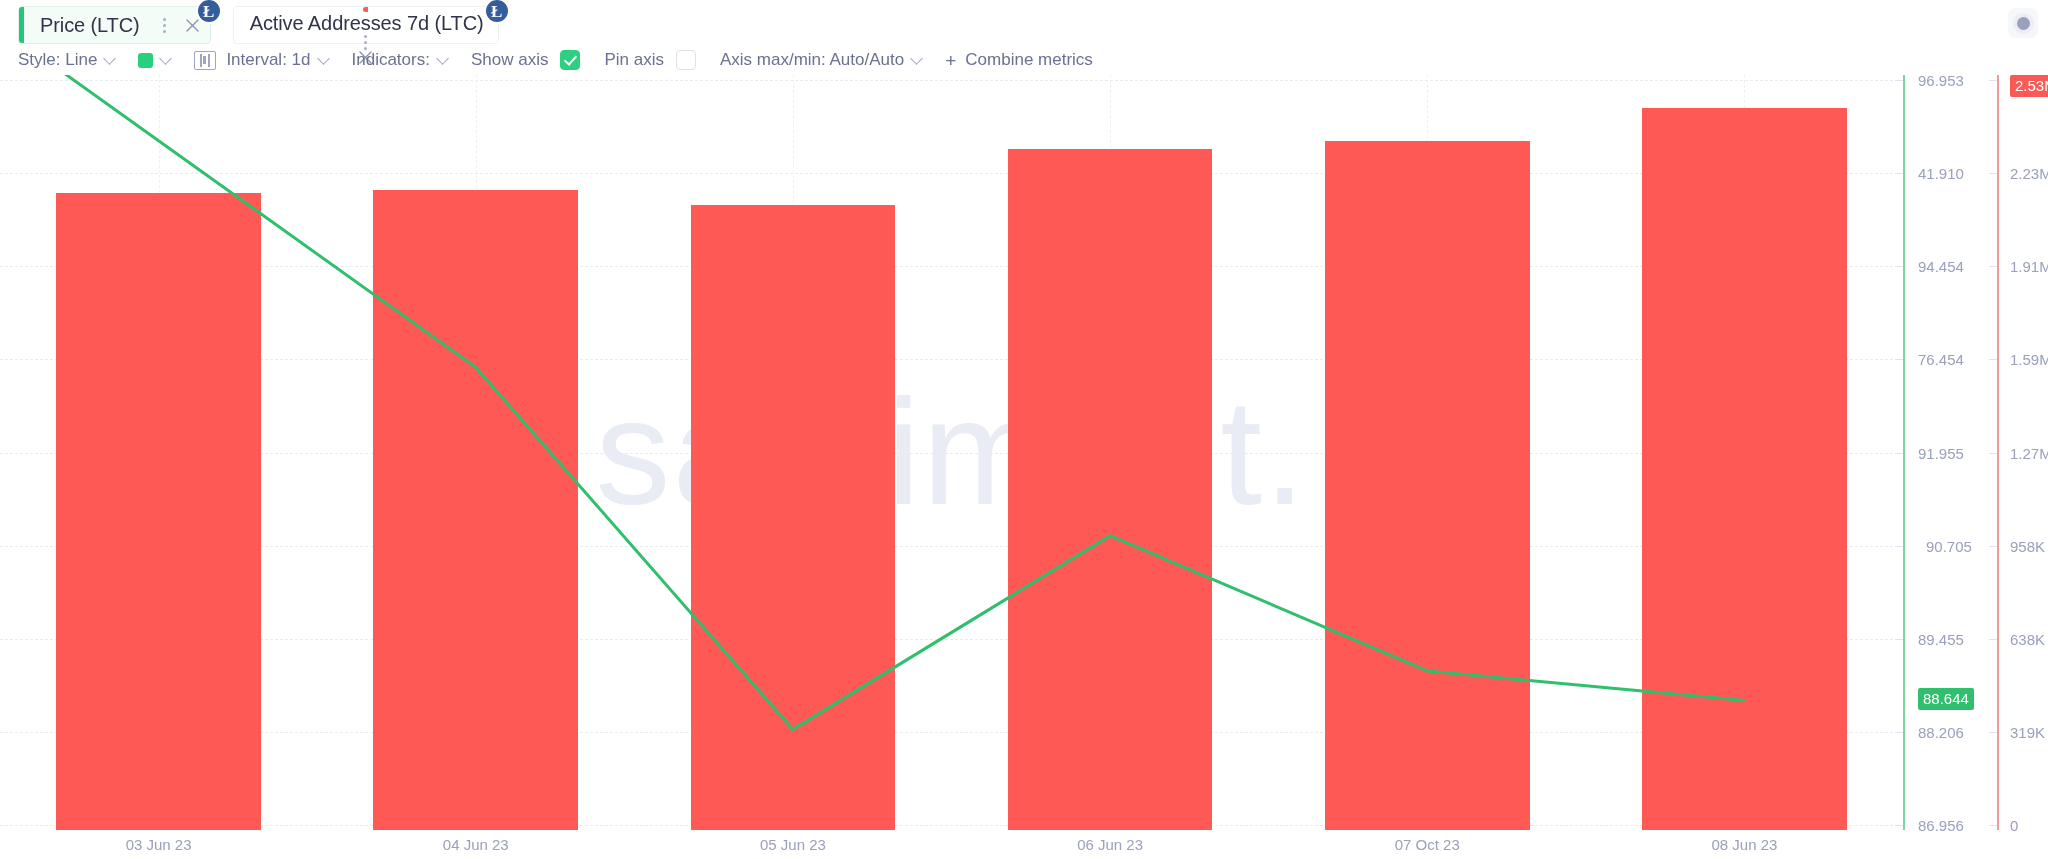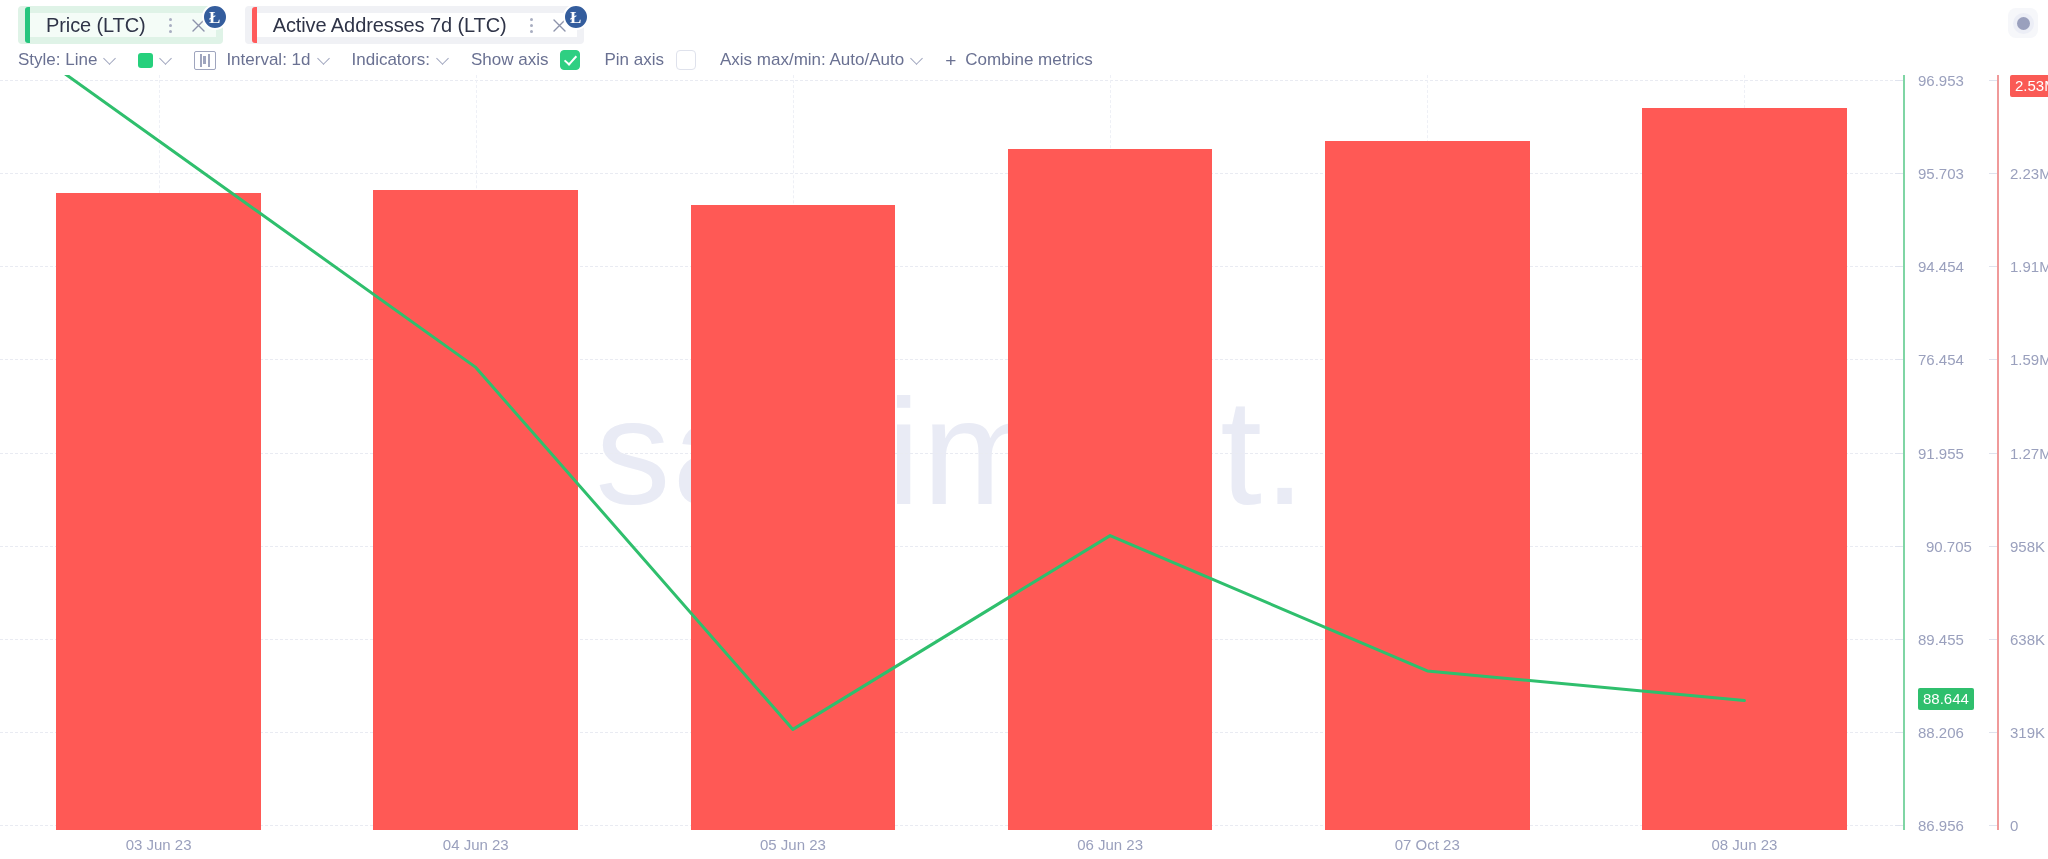--- a/index.html
+++ b/index.html
@@ -19,31 +19,31 @@
     position: absolute; top:0; left:0; width: 2048px; height: 45px;
     display:flex; align-items:flex-start;
   }
   .tab {
     position: relative;
     display:flex; align-items:center;
     height: 38px;
     margin-top: 6px;
     border-radius: 4px;
     padding: 0 0 0 0;
-    border: 7px solid #22c55e;
+    border: 1px solid #22c55e;
     background:#fff;
   }
   .tab .accent {
     width: 5px; height: 36px;
     border-radius: 3px 0 0 3px;
     flex: 0 0 5px;
   }
   .tab.price { margin-left: 18px; background: #f4fcf7; border-color:#dff3e7; }
   .tab.price .accent { background:#26c57e; }
-  .tab.addr { margin-left: 22px; background: #ffffff; border-color:#f0f1f5; }
+  .tab.addr { margin-left: 22px; background: #ffffff; border-color:#f0f1f5;flex-direction:column; }
   .tab.addr .accent { background:#ff5b5b; }
   .tab-label {
     font-size: 20px; color:#2f3448; letter-spacing:-0.1px;
     padding: 0 14px 0 16px; white-space:nowrap;
   }
   .tab-dots {
     width: 22px; height: 30px; display:flex; flex-direction:column;
     align-items:center; justify-content:center; gap:3px; cursor:pointer;
   }
   .tab-dots i { display:block; width:3px; height:3px; border-radius:50%; background:#a9aec1; }
@@ -308,21 +308,21 @@
           <polyline points="0.0,-47.6 158.6,65.7 475.8,292.4 792.9,654.4 1110.1,460.6 1427.3,595.9 1744.4,625.6" fill="none" stroke="#2fbf6d" stroke-width="3" stroke-linejoin="round" stroke-linecap="round"></polyline>
         </svg>
       </div>
 
     <div class="axis-left-line"></div>
     <div class="axis-right-line"></div>
 
     <div id="axes">
         <div class="axis-tick left" style="top: 5px; text-align: right;">96.953</div>
         <div class="tick-dash" style="top: 5px; left: 1895px;"></div>
-        <div class="axis-tick left" style="top: 98.125px;">95.703</div>
+        <div class="axis-tick left" style="top: 98.125px;">41.910</div>
         <div class="tick-dash" style="top: 98.125px; left: 1895px;"></div>
         <div class="axis-tick left" style="top: 191.25px;">94.454</div>
         <div class="tick-dash" style="top: 191.25px; left: 1895px;"></div>
         <div class="axis-tick left" style="top: 284.375px;">76.454</div>
         <div class="tick-dash" style="top: 284.375px; left: 1895px;"></div>
         <div class="axis-tick left" style="top: 377.5px;">91.955</div>
         <div class="tick-dash" style="top: 377.5px; left: 1895px;"></div>
         <div class="axis-tick left" style="top: 470.625px; margin-left: 8px;">90.705</div>
         <div class="tick-dash" style="top: 470.625px; left: 1895px;"></div>
         <div class="axis-tick left" style="top: 563.75px;">89.455</div>

